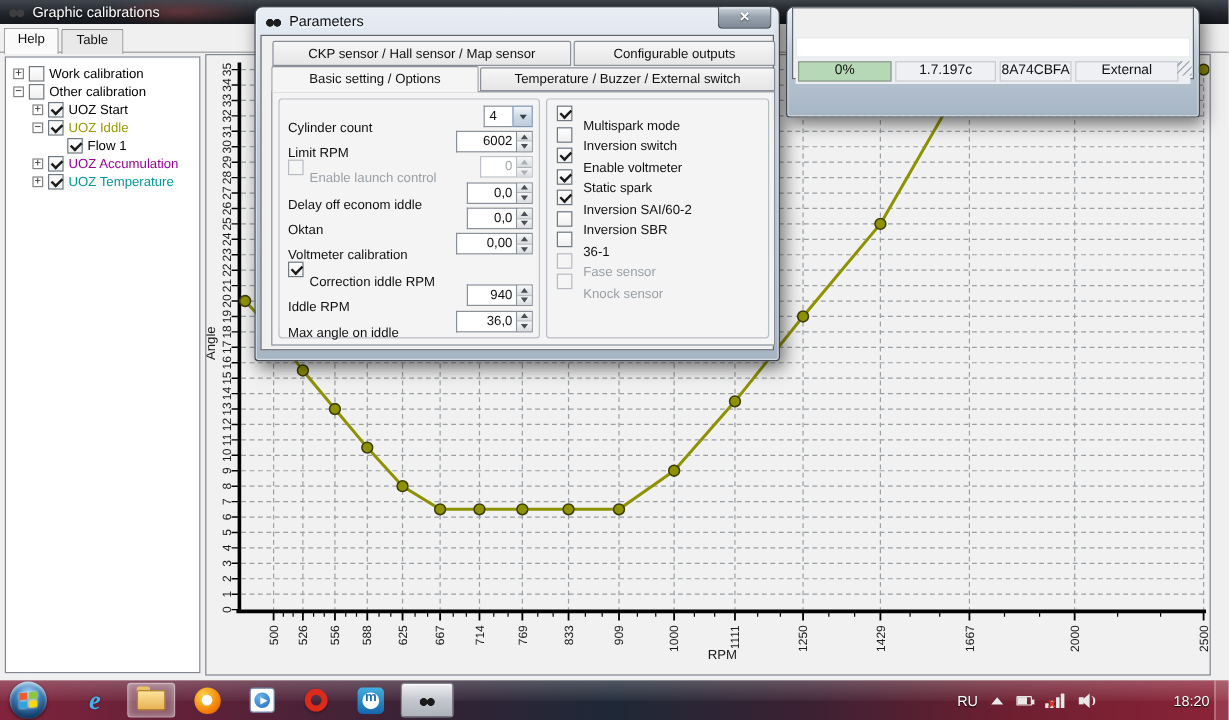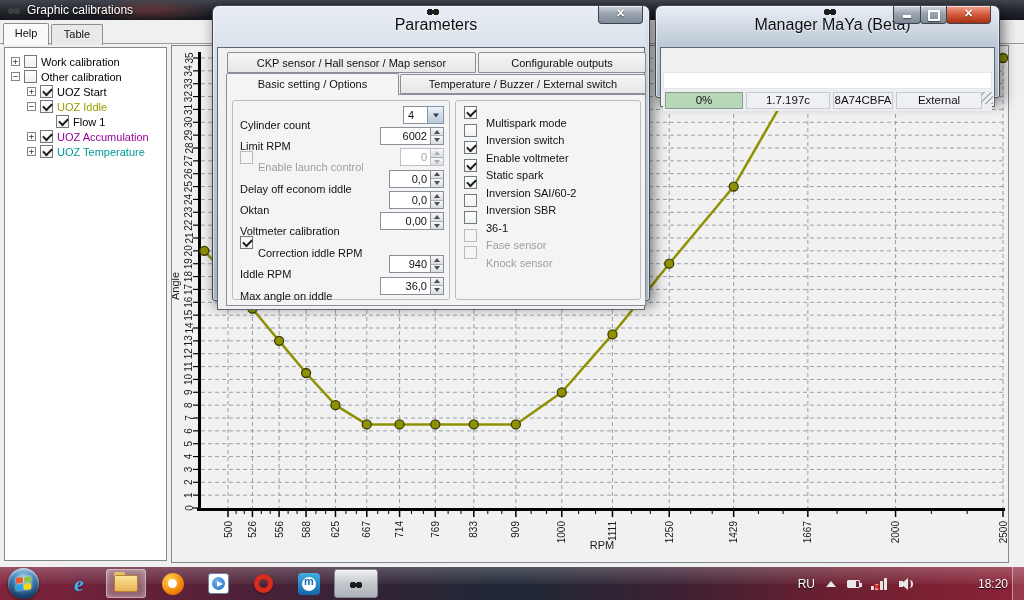--- a/index.html
+++ b/index.html
@@ -38,21 +38,21 @@
   .tlbl { font-size:11px; }
 
   
   .chart-panel { position:absolute; left:171px; top:45px; width:838px; height:518px; background:#f1f1f1; border:1px solid #828790; }
   .chart-panel svg { display:block; }
 
   
   .float-win { position:absolute; background:linear-gradient(180deg,#e9eef5,#bfcbd8 40%,#a6b5c4);
     border:1px solid #3f4650; border-radius:7px 7px 3px 3px; padding:0 4px 4px 4px;
     box-shadow: inset 0 0 0 1px rgba(255,255,255,.55), 3px 5px 14px rgba(0,0,0,.55); }
-  .float-win .tbar { height:41px; display:flex; align-items:center; font-size:16px; color:#0e0e0e; padding-left:4px;flex-direction:column; }
+  .float-win .tbar { height:23px; display:flex; align-items:center; font-size:12px; color:#0e0e0e; padding-left:4px; }
   .float-win .tbar .ttxt { margin-left:6px; text-shadow:0 1px 1px rgba(255,255,255,.8); }
   .float-win .client { position:relative; background:#f0f0f0; border:1px solid #5e6771; height:calc(100% - 27px); }
   .cap-btn { position:absolute; top:0; height:18px; border:1px solid #3c434c; border-top:none;
     border-radius:0 0 4px 4px; background:linear-gradient(#cfd6de,#9aa4b0 45%,#7e8a97);
     color:#fff; text-align:center; line-height:16px; font-size:11px; box-shadow: inset 0 1px 0 rgba(255,255,255,.6); }
   .cap-btn.red { background:linear-gradient(#f0a492,#d95f3f 45%,#b club); background:linear-gradient(#f0a492,#d95f3f 45%,#a72d14); }
   .cap-btn::before { font-weight:bold; text-shadow:0 1px 1px rgba(0,0,0,.6); }
   .btn-x::before { content:'×'; font-size:14px; line-height:15px; display:block; }
   .btn-min::before { content:''; display:block; width:8px; height:3px; background:#fff; margin:9px auto 0; box-shadow:0 1px 1px rgba(0,0,0,.5); }
   .btn-max::before { content:''; display:block; width:8px; height:7px; border:2px solid #fff; margin:4px auto 0; box-shadow:0 1px 1px rgba(0,0,0,.5); }
@@ -578,24 +578,20 @@
                 <span class="cbx dis"></span>
                 <span class="flab dis">Knock sensor</span>
               </div>
             </div>
         </div>
       </div>
     </div>
   </div>
 
   <div class="float-win mgr-win">
-    <div class="tbar">
-      <span class="mlogo"></span>
-      <span class="ttxt">Manager MaYa (Beta)</span>
-    </div>
     <div class="cap-btn btn-min" style="right:78px; width:28px;"></div>
     <div class="cap-btn btn-max" style="right:52px; width:27px;"></div>
     <div class="cap-btn red btn-x" style="right:8px; width:45px;"></div>
     <div class="client">
       <div class="log-strip"></div>
       <div class="statusbar">
           <span class="scell green" style="width: 78px;">0%</span>
           <span class="scell" style="width: 84px;">1.7.197c</span>
           <span class="scell" style="width: 60px;">8A74CBFA</span>
           <span class="scell" style="width: 86px;">External</span>

